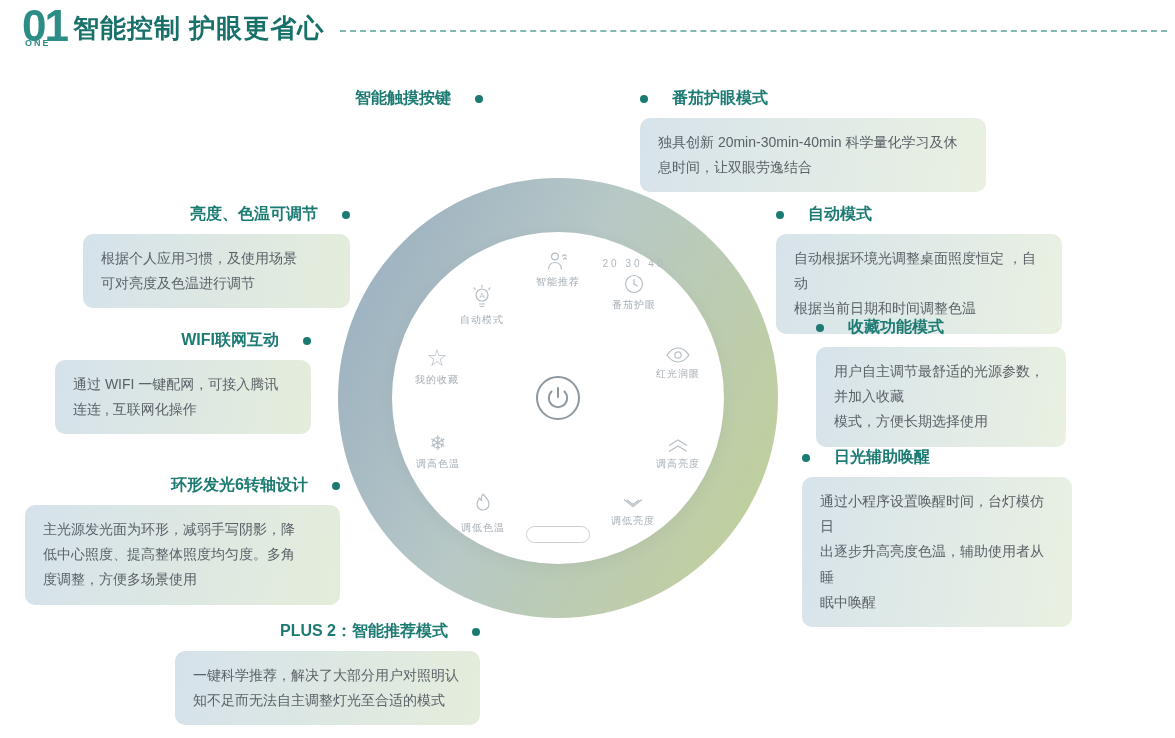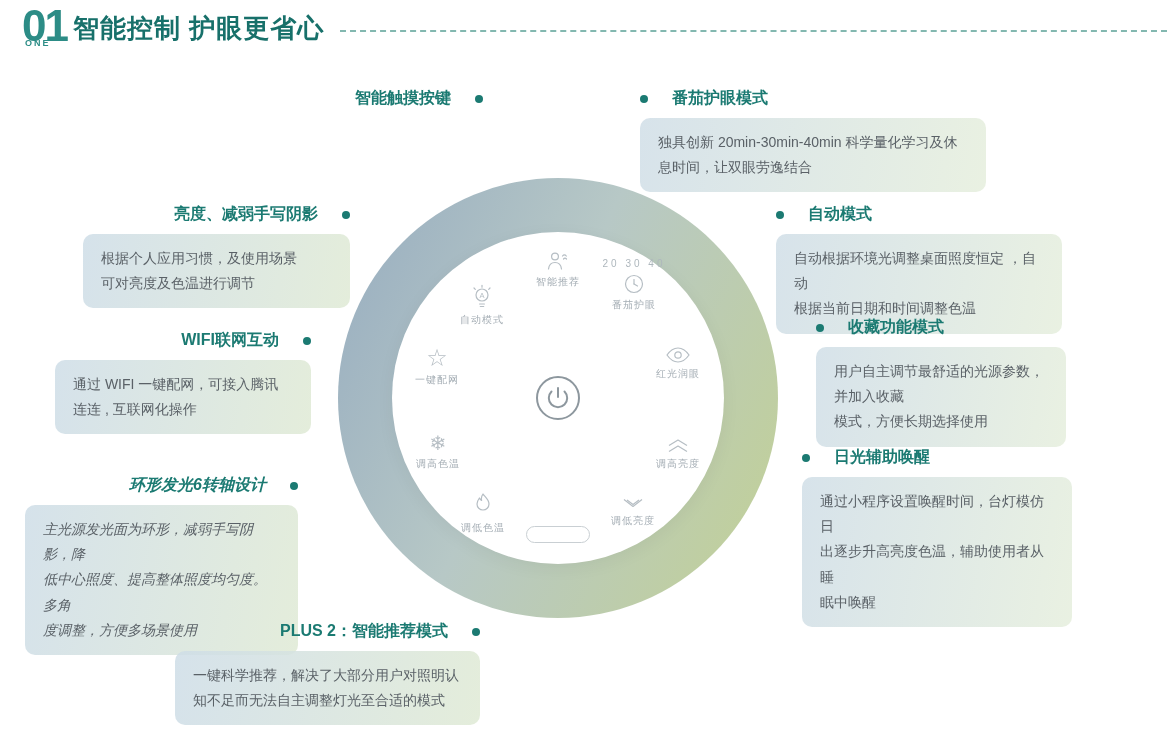--- a/index.html
+++ b/index.html
@@ -46,21 +46,21 @@
   .t-row { display:flex; align-items:center; gap:24px; font-weight:bold; font-size:16px; color:#1b7a72; }
   .feature.left .t-row { justify-content:flex-end; }
   .dot { width:8px; height:8px; border-radius:50%; background:#1b7a72; flex:none; }
   .card { margin-top:9px; padding:12px 18px; border-radius:10px; font-size:14px; line-height:1.8;
           color:#5a6167; white-space:pre-line; }
   .left  .card { background:linear-gradient(100deg,rgba(206,221,231,.85),rgba(225,235,215,.9)); }
   .right .card { background:linear-gradient(100deg,rgba(208,222,231,.85),rgba(226,236,216,.75)); }
   .f-l1 { left:253px; top:88px;  width:230px; }
   .f-l2 { left:83px;  top:204px; width:267px; }
   .f-l3 { left:55px;  top:330px; width:256px; }
-  .f-l4 { left:25px;  top:475px; width:273px;font-style:italic; }
+  .f-l4 { left:25px;  top:475px; width:315px; }
   .f-l5 { left:175px; top:621px; width:305px; }
   .f-r1 { left:640px; top:88px;  width:346px; }
   .f-r2 { left:776px; top:204px; width:286px; }
   .f-r3 { left:816px; top:317px; width:250px; }
   .f-r4 { left:802px; top:447px; width:270px; }
   .f-r5 { left:697px; top:592px; width:306px; }
 </style>
 </head>
 <body>
 
@@ -111,21 +111,21 @@
         <circle cx="12" cy="13" r="8.5"></circle>
         <path d="M12 13V8.5"></path>
           <path d="M12 13l3.5 2"></path>
       </g>
     </svg>
     <div class="lbl">番茄护眼</div>
   </div>
 
   <div class="di di-favorite">
     <div class="glyph">☆</div>
-    <div class="lbl">一键配网</div>
+    <div class="lbl">我的收藏</div>
   </div>
 
   <div class="di di-redlight">
     <svg width="26" height="18" viewBox="0 0 26 18">
       <g fill="none" stroke="#b6bec4" stroke-width="1.2">
         <path d="M2 9c3.2-4.6 7.3-7 11-7s7.8 2.4 11 7c-3.2 4.6-7.3 7-11 7S5.2 13.6 2 9z"></path>
         <circle cx="13" cy="9" r="3.2"></circle>
       </g>
     </svg>
     <div class="lbl">红光润眼</div>
@@ -176,21 +176,21 @@
   <div class="pill"></div>
 
   <div class="feature left f-l1">
     <div class="t-row">
         <span>智能触摸按键</span>
         <span class="dot"></span>
       </div>
   </div>
   <div class="feature left f-l2">
     <div class="t-row">
-        <span>亮度、减弱手写阴影</span>
+        <span>亮度、色温可调节</span>
         <span class="dot"></span>
       </div>
     <div class="card">根据个人应用习惯，及使用场景
 可对亮度及色温进行调节</div>
   </div>
   <div class="feature left f-l3">
     <div class="t-row">
         <span>WIFI联网互动</span>
         <span class="dot"></span>
       </div>

